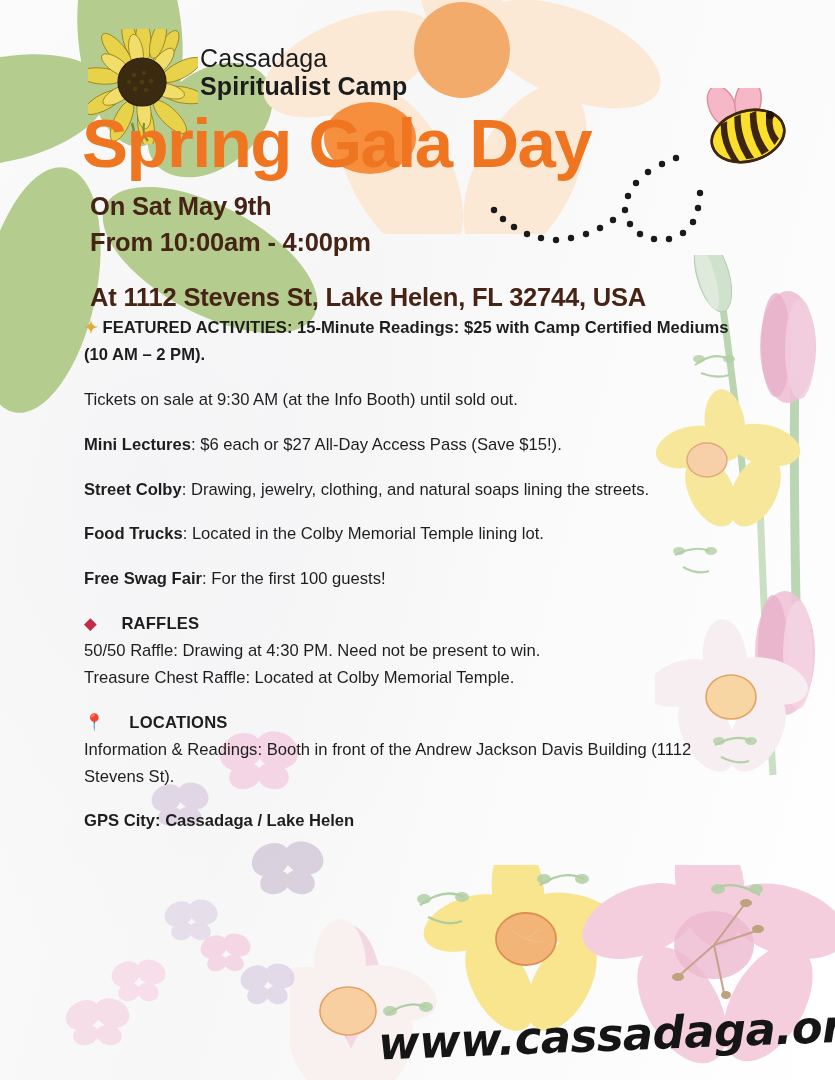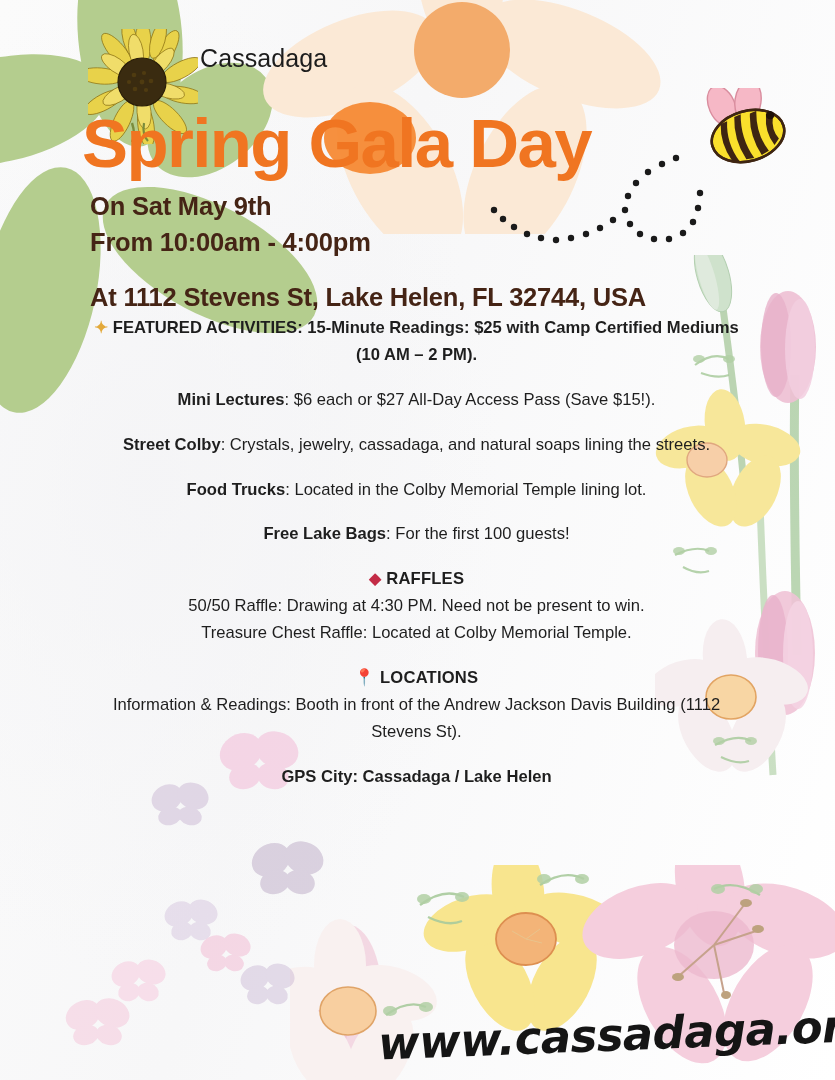--- a/index.html
+++ b/index.html
@@ -58,24 +58,24 @@
   .sub2 { top:228px; }
   .sub3 { top:283px; }
 
   .body {
     position:absolute; left:84px; top:315px;
     width:665px;
     font-size:16.6px;
     color:#1e1e1e;
     line-height:1.62;
   }
-  .body p { margin:0 0 18px 0;text-align:center; }
+  .body p { margin:0 0 18px 0; }
   .body p.tight { margin-bottom:0; }
   .body b { font-weight:700; }
-  .hd { font-weight:700; letter-spacing:.2px; }
+  .hd { font-weight:700; letter-spacing:.2px;margin-left:20px; }
 
   .sparkle { color:#e3a93a; font-weight:700; }
   .ticket  { color:#c32b46; }
   .pin     { color:#d8323e; }
 
   .website {
     position:absolute; left:378px; top:1008px;
     font-family:"DejaVu Sans", sans-serif;
     font-size:45px;
     font-style:italic;
@@ -409,50 +409,54 @@
       <ellipse cx="42" cy="14" rx="15" ry="12" transform="rotate(24 42 14)"></ellipse>
       <ellipse cx="20" cy="33" rx="11" ry="9" transform="rotate(-16 20 33)"></ellipse>
       <ellipse cx="39" cy="33" rx="11" ry="9" transform="rotate(16 39 33)"></ellipse>
     </g>
   </svg>
 
   <div class="content">
 
     <div class="brand">
       <div class="l1">Cassadaga</div>
+      <div class="l2">Spiritualist Camp</div>
     </div>
 
     <div class="headline">Spring Gala Day</div>
 
     <div class="subline sub1">On Sat May 9th</div>
     <div class="subline sub2">From 10:00am - 4:00pm</div>
     <div class="subline sub3">At 1112 Stevens St, Lake Helen, FL 32744, USA</div>
 
     <div class="body">
 
       <p>
         <span class="sparkle">✦</span>
         <b>FEATURED ACTIVITIES: 15-Minute Readings: $25 with Camp Certified Mediums (10 AM – 2 PM).</b>
       </p>
 
+      <p>
+        <span>Tickets on sale at 9:30 AM (at the Info Booth) until sold out.</span>
+      </p>
 
       <p>
         <b>Mini Lectures</b><span>: $6 each or $27 All-Day Access Pass (Save $15!).</span>
       </p>
 
       <p>
-        <b>Street Colby</b><span>: Crystals, jewelry, cassadaga, and natural soaps lining the streets.</span>
+        <b>Street Colby</b><span>: Drawing, jewelry, clothing, and natural soaps lining the streets.</span>
       </p>
 
       <p>
         <b>Food Trucks</b><span>: Located in the Colby Memorial Temple lining lot.</span>
       </p>
 
       <p>
-        <b>Free Lake Bags</b><span>: For the first 100 guests!</span>
+        <b>Free Swag Fair</b><span>: For the first 100 guests!</span>
       </p>
 
       <p class="tight">
         <span class="ticket">◆</span>
         <b class="hd">RAFFLES</b>
       </p>
       <p class="tight">50/50 Raffle: Drawing at 4:30 PM. Need not be present to win.</p>
       <p>Treasure Chest Raffle: Located at Colby Memorial Temple.</p>
 
       <p class="tight">

